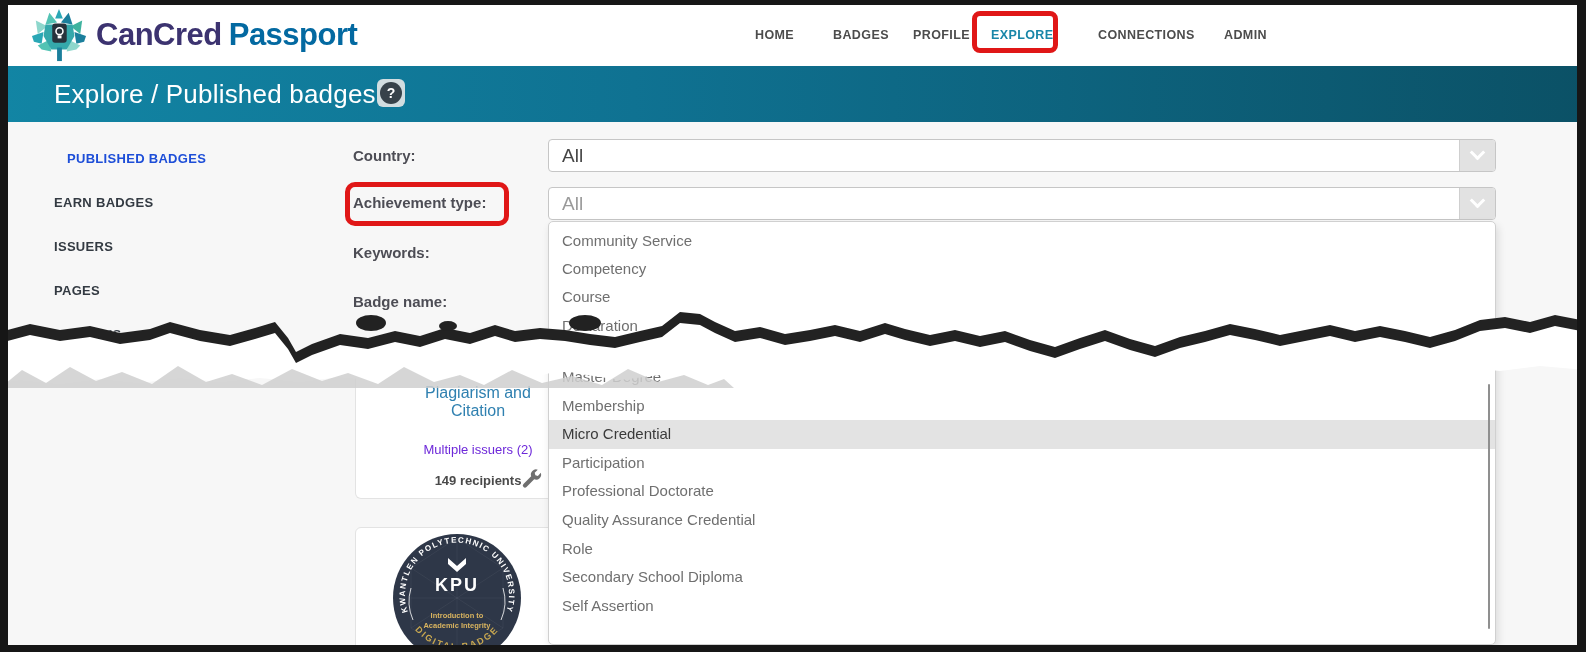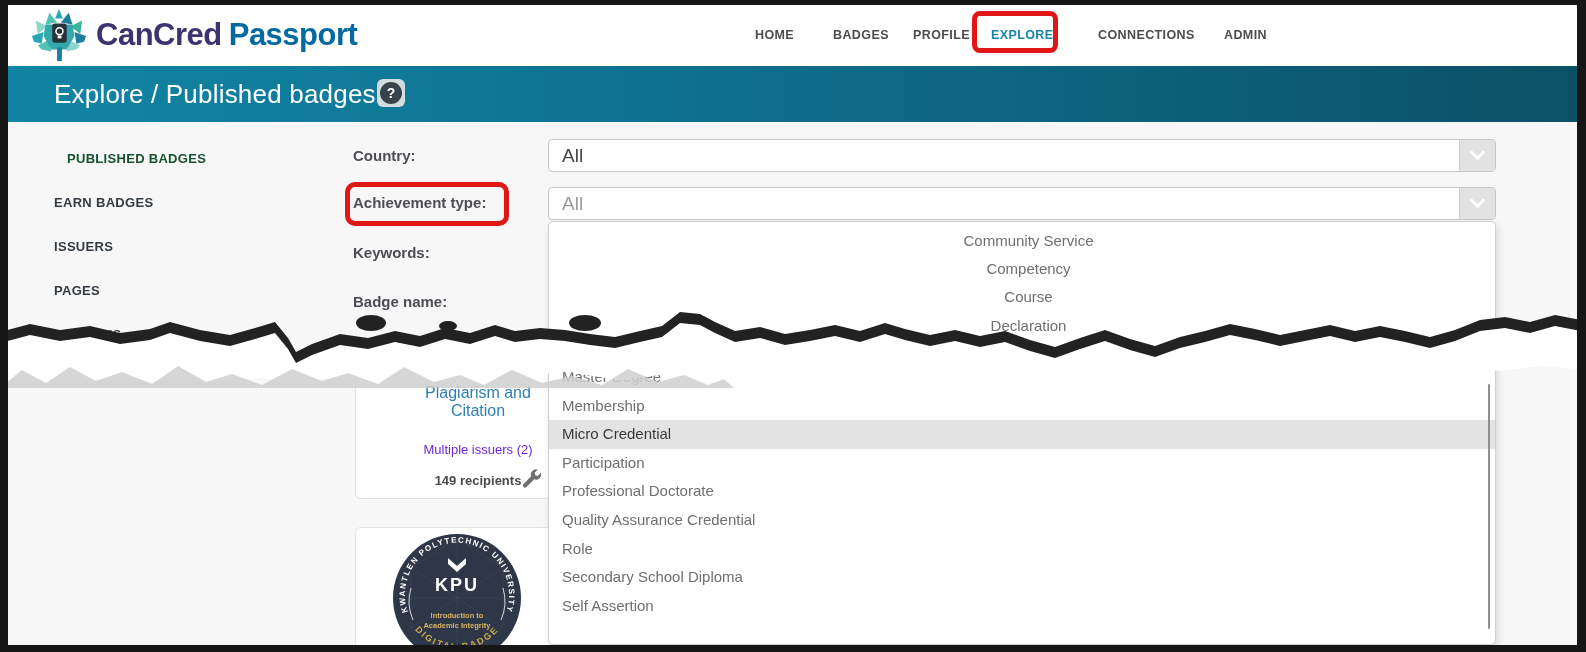--- a/index.html
+++ b/index.html
@@ -24,21 +24,21 @@
   .band { position:absolute; left:0; top:66px; width:100%; height:56px;
           background:linear-gradient(90deg,#1285a4 0%,#0f7292 40%,#0b5166 100%); }
   .band h1 { position:absolute; left:54px; top:13px; color:#fff; font-size:26px; font-weight:400; letter-spacing:.2px; }
   .help-badge { position:absolute; left:377px; top:13px; width:28px; height:28px; border-radius:6px;
                 background:#d2dde0; display:flex; align-items:center; justify-content:center; cursor:pointer; }
   .help-circle { width:22px; height:22px; border-radius:50%; background:#37424a; color:#fff;
                  font-size:14px; font-weight:700; display:flex; align-items:center; justify-content:center; }
 
   
   .side-item { position:absolute; left:54px; font-size:13px; font-weight:700; letter-spacing:.3px; color:#333a42; cursor:pointer; }
-  .side-item.active { color:#14532d;padding-left:13px; }
+  .side-item.active { color:#1d4ed8;padding-left:13px; }
 
   
   .f-label { position:absolute; left:353px; font-size:15px; font-weight:700; color:#4d4d55; }
 
   
   .select { position:absolute; left:548px; width:948px; height:33px; background:#fff;
             border:1px solid #c6c6c6; border-radius:4px; cursor:pointer; }
   .select .val { position:absolute; left:13px; top:0; line-height:32px; font-size:19px; color:#454545; }
   .select.muted .val { color:#9a9a9a; }
   .select .btn { position:absolute; right:0; top:0; bottom:0; width:36px; background:#e2e2e2;
@@ -47,21 +47,21 @@
   .select .caret { width:11px; height:11px; border-right:3px solid #fff; border-bottom:3px solid #fff;
                    transform:rotate(45deg); margin-top:-6px; }
 
   
   .panel { position:absolute; left:548px; top:221px; width:948px; height:424px; background:#fff;
            border:1px solid #d0d0d0; border-radius:5px; box-shadow:2px 4px 8px rgba(0,0,0,.12); z-index:10; }
   .panel ul { list-style:none; position:absolute; left:0; width:100%; }
   .panel li { height:28.2px; line-height:28.2px; padding-left:13px; font-size:15px; color:#6f6f6f; cursor:pointer; }
   .panel ul.grp-bottom { top:141px; }
   .panel ul.grp-bottom li { height:28.6px; line-height:28.6px; }
-  .panel ul.grp-top { top:5px;text-align:center; }
+  .panel ul.grp-top { top:5px; }
   .panel li.highlighted { background:#e3e3e3; color:#3a3a3a; }
   .scrollbar { position:absolute; left:939px; top:162px; width:2px; height:245px; background:#8f8f8f; border-radius:2px; cursor:pointer; }
 
   
   .card { position:absolute; left:355px; width:201px; background:#fff; border:1px solid #e3e3e3; border-radius:6px; cursor:pointer; }
   .card1 { top:360px; height:139px; border-top:none; border-radius:0 0 6px 6px;padding-left:45px; }
   .card1 .title { margin-top:24px; text-align:center; font-size:16px; color:#2f80b0; }
   .card1 .issuer { margin-top:22px; text-align:center; font-size:13px; color:#6d28d9; }
   .card1 .recip { margin-top:16px; text-align:center; font-size:13px; font-weight:700; color:#4a4a4a; }
   .wrench { position:absolute; right:12px; bottom:8px; width:22px; height:22px; cursor:pointer; }

